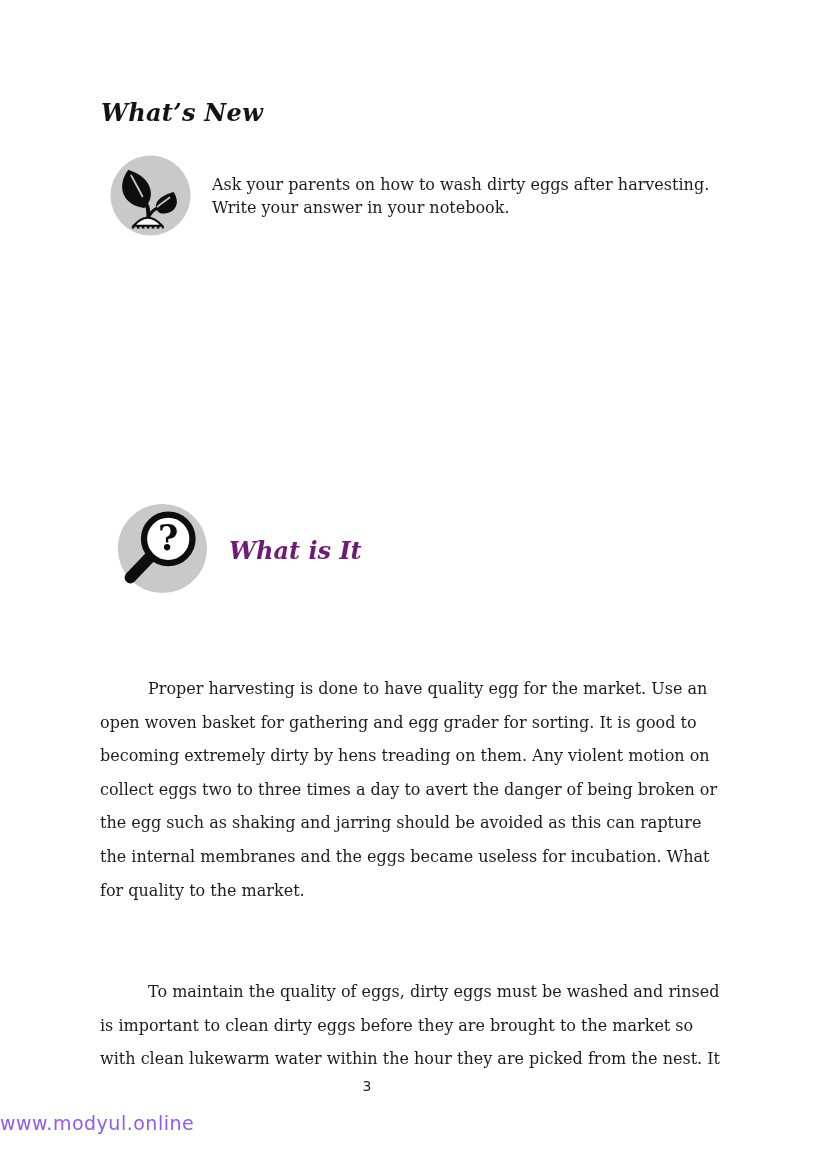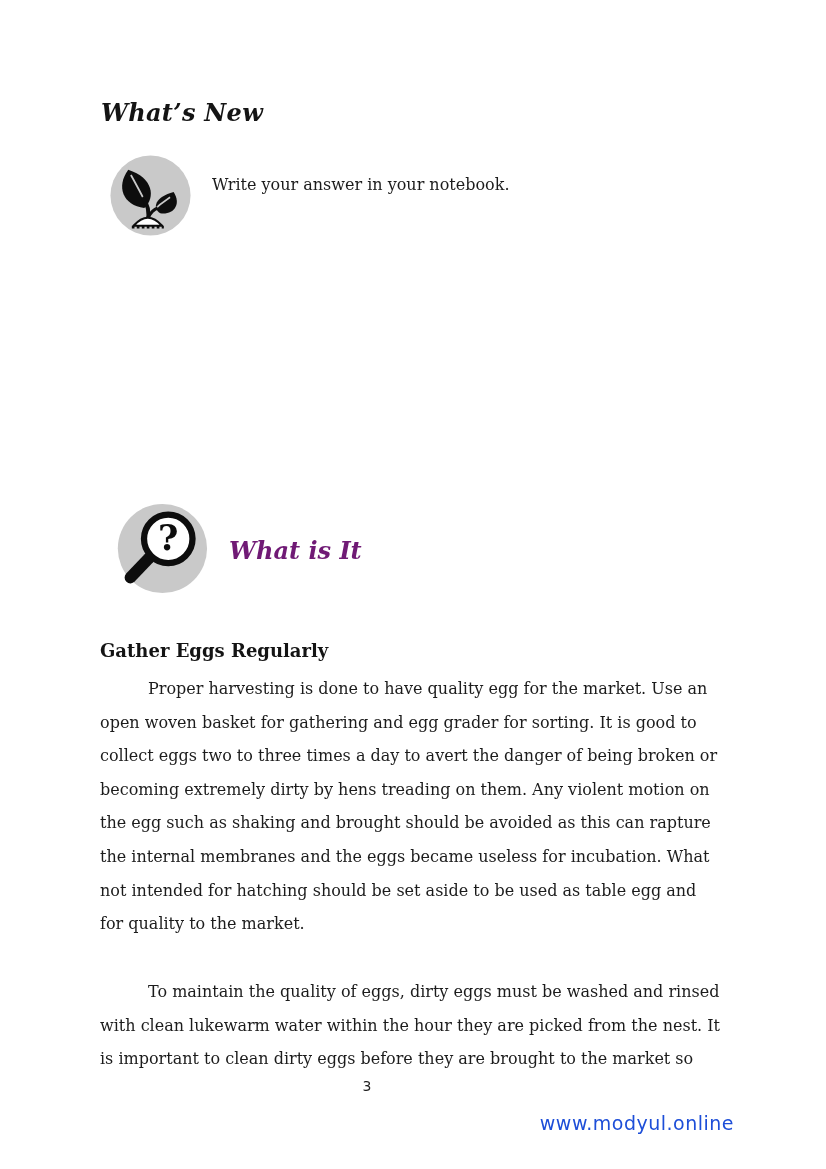--- a/index.html
+++ b/index.html
@@ -96,25 +96,25 @@
     text-align: center;
     font-family: "DejaVu Sans", sans-serif;
     font-size: 14px;
     color: #222222;
   }
   .watermark {
     position: absolute;
     left: 0;
     top: 1112px;
     width: 100%;
-    text-align: right;
+    text-align: left;
     font-family: "DejaVu Sans", sans-serif;
     font-size: 19px;
     letter-spacing: 0.5px;
-    color: #1d4ed8;
+    color: #8b5cf6;
   }
 </style>
 </head>
 <body>
 
 <div class="page">
 
   <h1 class="script-heading" id="whats-new-heading">What’s New</h1>
 
   <div class="media-row">
@@ -125,52 +125,51 @@
         <path d="M28 27 Q 38 45 45 59" stroke="#c9c9c9" stroke-width="2" fill="none"></path>
         <path d="M47 80 C 49 68, 46 58, 41 52" stroke="#0d0d0d" stroke-width="4.5" fill="none"></path>
         <path d="M76 46 C 85 60, 76 72, 61 70 C 51 64, 56 51, 76 46 Z" fill="#0d0d0d"></path>
         <path d="M72 52 Q 60 60 52 68" stroke="#c9c9c9" stroke-width="1.8" fill="none"></path>
         <path d="M47 75 Q 52 66 58 64" stroke="#0d0d0d" stroke-width="3.5" fill="none"></path>
         <path d="M31 84 Q 47 66 63 84 Z" fill="#ffffff" stroke="#0d0d0d" stroke-width="2.5" stroke-linejoin="round"></path>
         <line x1="29" y1="85.5" x2="65" y2="85.5" stroke="#0d0d0d" stroke-width="3" stroke-dasharray="3 2.6"></line>
       </svg>
     </span>
     <div class="side-text">
+        <div class="line">Ask your parents on how to wash dirty eggs after harvesting.</div>
         <div class="line">Write your answer in your notebook.</div>
       </div>
   </div>
 
   <div class="what-is-it-row">
     <span class="icon-circle">
       <svg width="97" height="97" viewBox="0 0 100 100" aria-hidden="true">
         <circle cx="52" cy="50" r="46" fill="#c9c9c9"></circle>
         <line x1="38" y1="60" x2="19" y2="80" stroke="#0d0d0d" stroke-width="12" stroke-linecap="round"></line>
         <circle cx="58" cy="40" r="25" fill="#ffffff" stroke="#0d0d0d" stroke-width="6.5"></circle>
         <text x="58" y="52" text-anchor="middle" font-family="DejaVu Serif, serif" font-size="36" font-weight="bold" fill="#0d0d0d">?</text>
       </svg>
     </span>
     <h1 class="script-heading-inline">What is It</h1>
   </div>
 
-  <h2 class="sub-heading">Gather Eggs Regularly</h2>
 
   <div class="body-para" id="paragraph-1">
       <div class="line">Proper harvesting is done to have quality egg for the market. Use an</div>
       <div class="line">open woven basket for gathering and egg grader for sorting. It is good to</div>
+      <div class="line">becoming extremely dirty by hens treading on them. Any violent motion on</div>
       <div class="line">collect eggs two to three times a day to avert the danger of being broken or</div>
-      <div class="line">becoming extremely dirty by hens treading on them. Any violent motion on</div>
-      <div class="line">the egg such as shaking and brought should be avoided as this can rapture</div>
+      <div class="line">the egg such as shaking and jarring should be avoided as this can rapture</div>
       <div class="line">the internal membranes and the eggs became useless for incubation. What</div>
-      <div class="line">not intended for hatching should be set aside to be used as table egg and</div>
       <div class="line">for quality to the market.</div>
     </div>
 
   <div class="body-para" id="paragraph-2">
       <div class="line">To maintain the quality of eggs, dirty eggs must be washed and rinsed</div>
+      <div class="line">is important to clean dirty eggs before they are brought to the market so</div>
       <div class="line">with clean lukewarm water within the hour they are picked from the nest. It</div>
-      <div class="line">is important to clean dirty eggs before they are brought to the market so</div>
     </div>
 
   <div class="page-number">3</div>
 
   <div class="watermark">www.modyul.online</div>
 
 </div>
 
 </body></html>

